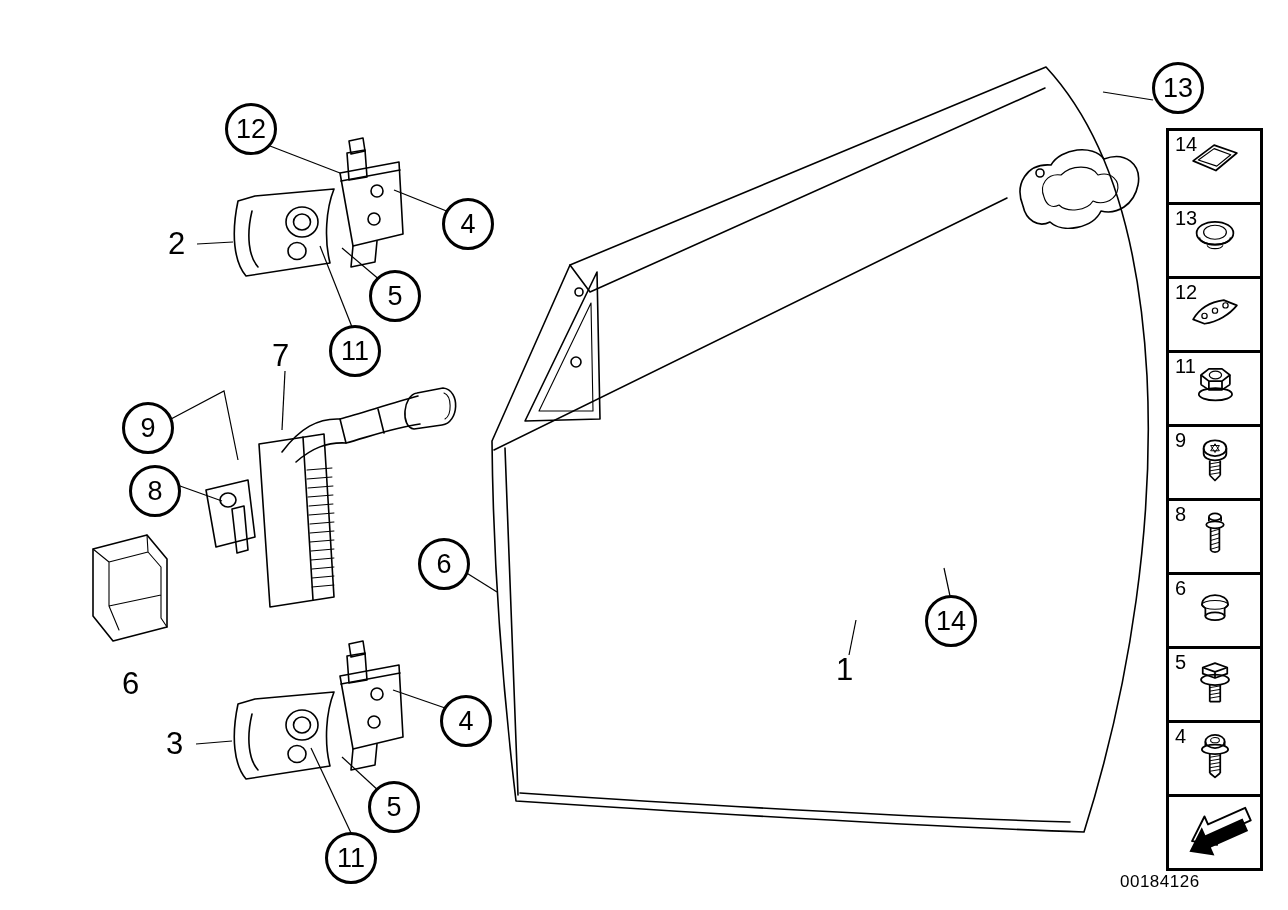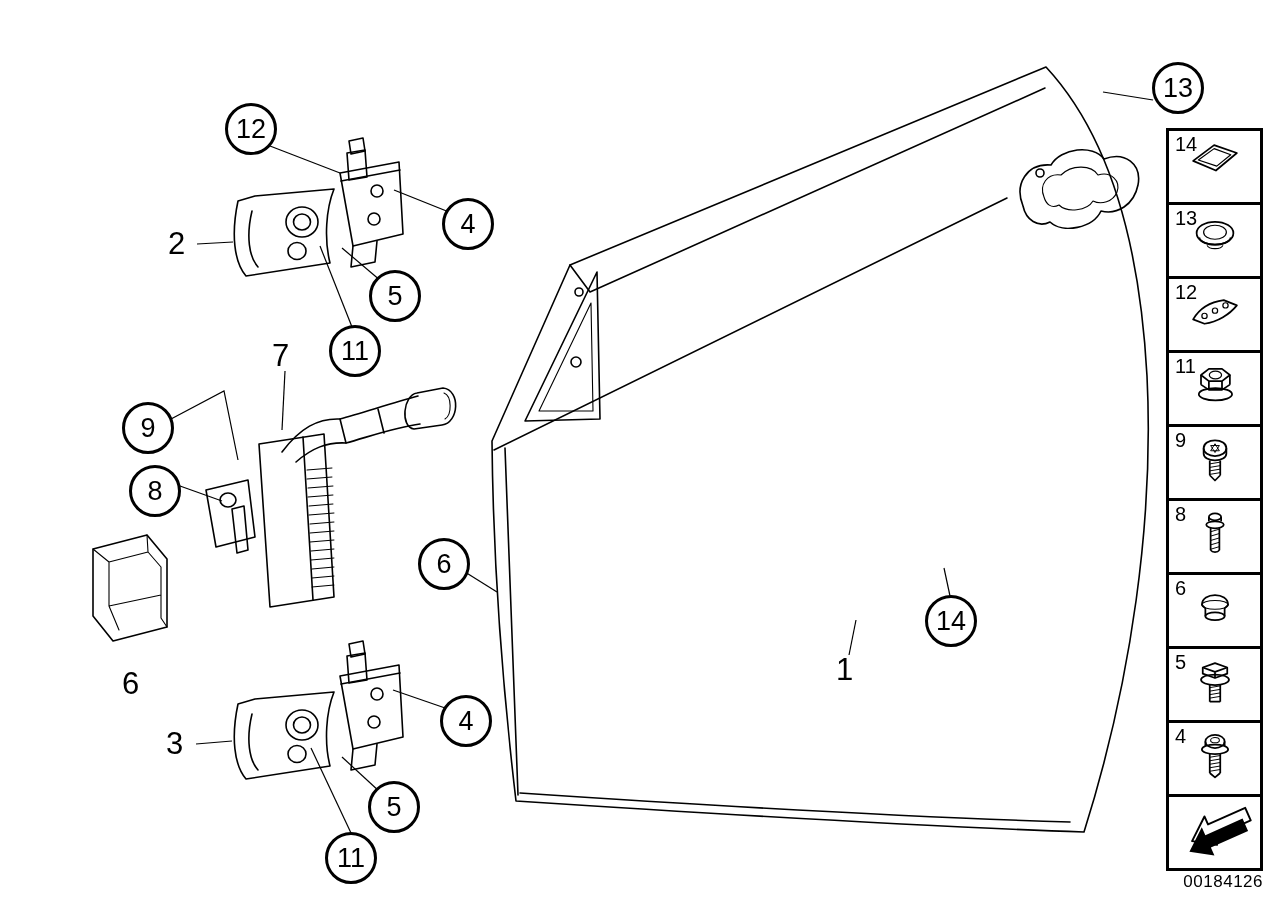--- a/index.html
+++ b/index.html
@@ -25,21 +25,21 @@
     position:relative; width:97px; height:77px; border:3px solid #000;
     margin-top:-3px; background:#fff;
     display:flex; align-items:center; justify-content:center; cursor:pointer;
   }
   .legend-item:first-child { margin-top:0; }
   .legend-num { position:absolute; top:3px; left:6px; font-size:20px; line-height:1; }
   .legend-icon { display:block; }
 
   .diagram-number {
     position:absolute; left:1120px; top:872px; width:143px;
-    text-align:right; font-size:17px; letter-spacing:0.5px;
+    font-size:17px; letter-spacing:0.5px;
   }
 </style>
 </head>
 <body>
 
 <div class="stage">
 
   <svg class="drawing" viewBox="0 0 1288 910">
     <defs>
       <g id="hinge">

